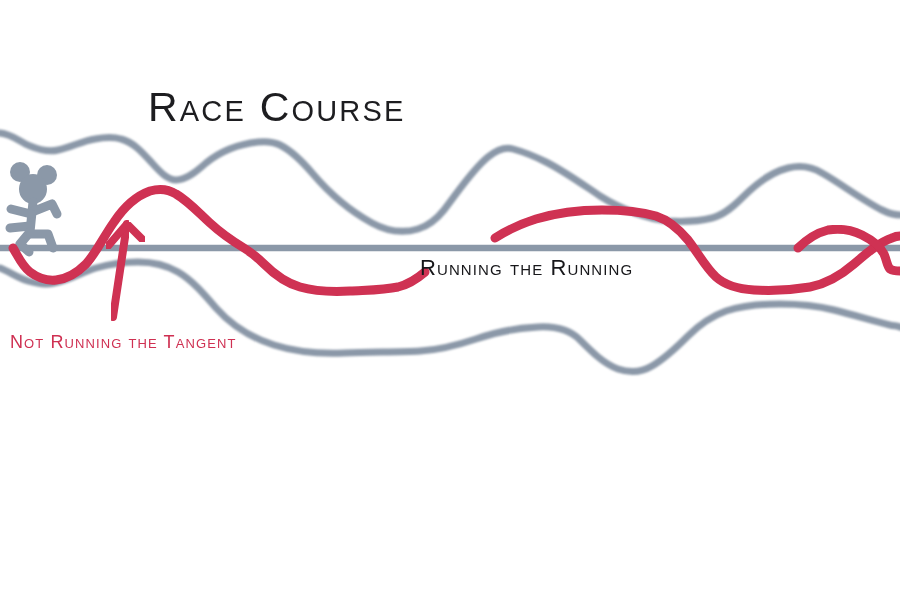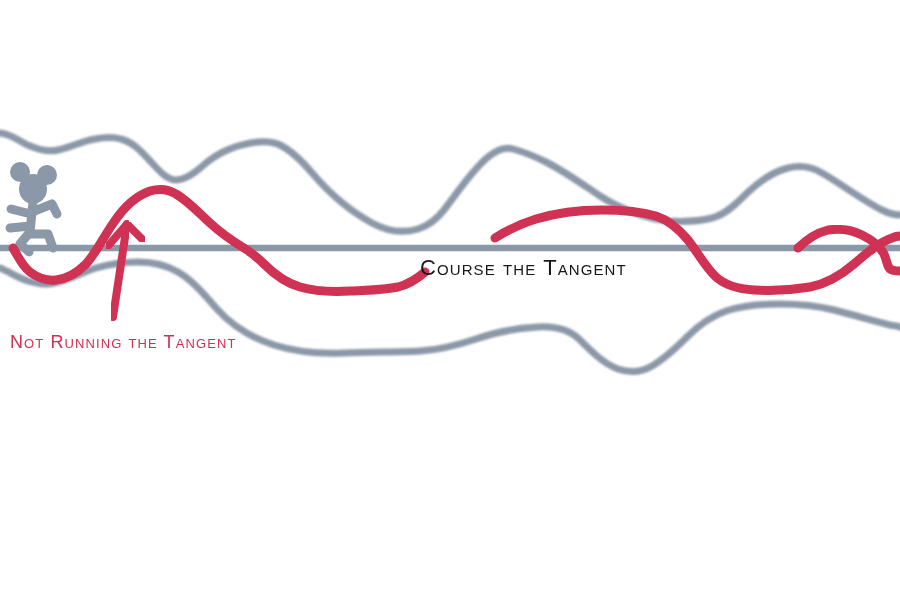--- a/index.html
+++ b/index.html
@@ -139,18 +139,19 @@
              C 872,240 880,246 884,254 C 887,261 887,266 890,269
              C 893,271 897,271 900,271"></path>
 
     <g>
       <path filter="url(#soften-red)" fill="none" stroke="#cf3052" stroke-width="8" stroke-linecap="round" d="M 113,317 L 127,224"></path>
       <path filter="url(#soften-red)" fill="none" stroke="#cf3052" stroke-width="8" stroke-linecap="round" d="M 127,224 L 108,246"></path>
       <path filter="url(#soften-red)" fill="none" stroke="#cf3052" stroke-width="8" stroke-linecap="round" d="M 127,224 L 143,240"></path>
     </g>
   </svg>
 
+  <div class="title-text">Race Course</div>
 
-  <div class="label-tangent">Course the Tangent</div>
+  <div class="label-tangent">Running the Running</div>
 
   <div class="label-not-tangent">Not Running the Tangent</div>
 
 </div>
 
 </body></html>

